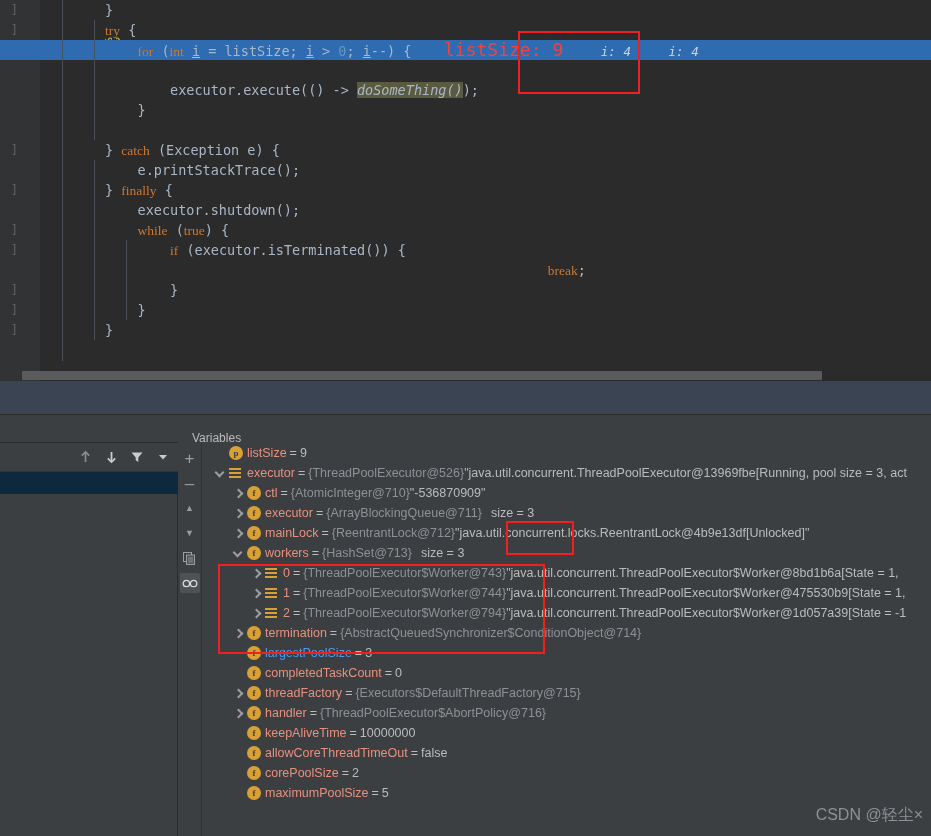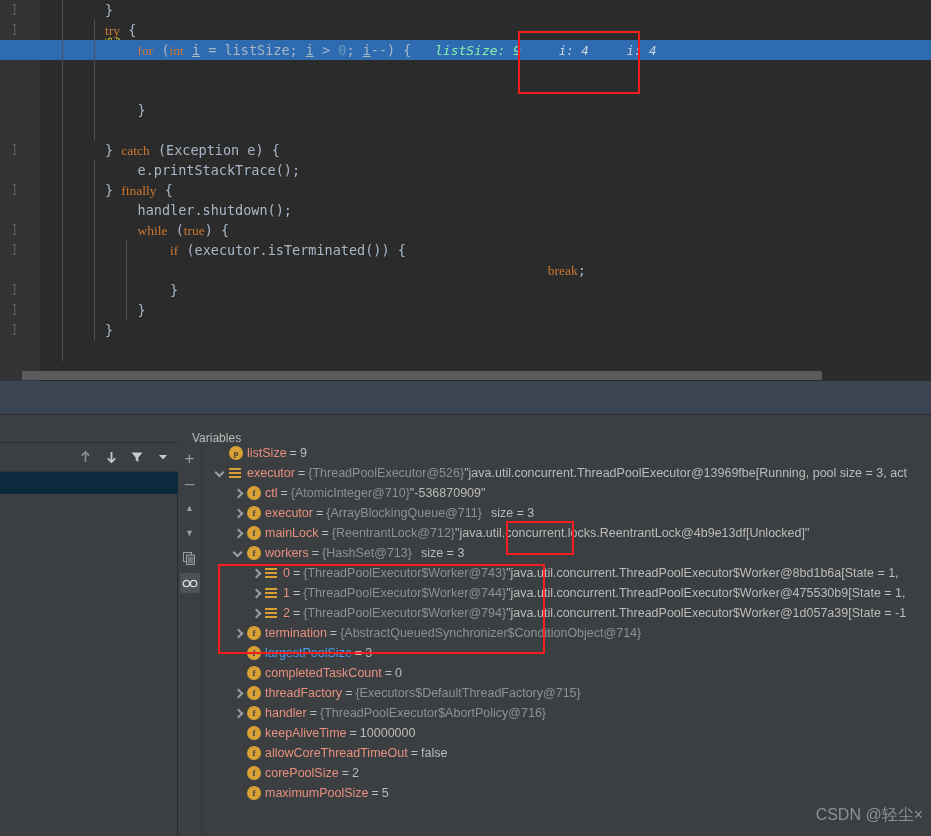--- a/index.html
+++ b/index.html
@@ -42,21 +42,21 @@
     font-size: 13.5px;
     white-space: pre;
     color: #a9b7c6;
   }
   .cline .pad { color: transparent; }
   .kw { color: #cc7832; font-family: Liberation Serif, serif; }
   .num { color: #6897bb; }
   .ident { color: #a9b7c6; }
   .ident-u { color: #a9b7c6; text-decoration: underline; }
   .lambda { background: #5a5a40; color: #a9b7c6; font-style: italic; }
-  .hint { color: #86efac; font-style: italic; font-size: 13px; }
+  .hint { color: #ef4444; font-size: 18px; }
   .hint-sel { color: #c9d6e0; font-style: italic; font-size: 12.5px; }
   .squig {
     text-decoration: underline;
     text-decoration-style: wavy;
     text-decoration-color: #bbb529;
     text-underline-offset: 2px;
   }
   .line-hl {
     position: absolute; left: 0; right: 0; height: 20px;
     background: #2f6bb0;
@@ -241,26 +241,27 @@
         <div class="gutter-num" style="top: 300px;">]</div>
         <div class="gutter-num" style="top: 320px;">]</div>
       </div>
     <div class="fold-col"></div>
     <div class="code-area" id="code-area">
         <div class="cline" style="top: 0px;"><span class="pad">        </span><span class="ident">}</span></div>
         <div class="cline" style="top: 20px;"><span class="pad">        </span><span class="kw squig">try</span><span class="ident"> {</span></div>
         <div class="line-hl" style="top: 40px;"></div>
         <div class="cline" style="top: 40px;"><span class="pad">            </span><span class="kw">for</span><span class="ident"> (</span><span class="kw">int</span><span class="ident"> </span><span class="ident-u">i</span><span class="ident"> = listSize; </span><span class="ident-u">i</span><span class="ident"> &gt; </span><span class="num">0</span><span class="ident">; </span><span class="ident-u">i</span><span class="ident">--) {</span><span class="hint">   listSize: 9</span><span class="hint-sel">     i: 4     i: 4</span></div>
         <div class="cline" style="top: 60px;"></div>
+        <div class="cline" style="top: 80px;"><span class="pad">                </span><span class="ident">executor.execute(() -&gt; </span><span class="lambda">doSomeThing()</span><span class="ident">);</span></div>
         <div class="cline" style="top: 100px;"><span class="pad">            </span><span class="ident">}</span></div>
         <div class="cline" style="top: 120px;"></div>
         <div class="cline" style="top: 140px;"><span class="pad">        </span><span class="ident">} </span><span class="kw">catch</span><span class="ident"> (Exception e) {</span></div>
         <div class="cline" style="top: 160px;"><span class="pad">            </span><span class="ident">e.printStackTrace();</span></div>
         <div class="cline" style="top: 180px;"><span class="pad">        </span><span class="ident">} </span><span class="kw">finally</span><span class="ident"> {</span></div>
-        <div class="cline" style="top: 200px;"><span class="pad">            </span><span class="ident">handler.shutdown();</span></div>
+        <div class="cline" style="top: 200px;"><span class="pad">            </span><span class="ident">executor.shutdown();</span></div>
         <div class="cline" style="top: 220px;"><span class="pad">            </span><span class="kw">while</span><span class="ident"> (</span><span class="kw">true</span><span class="ident">) {</span></div>
         <div class="cline" style="top: 240px;"><span class="pad">                </span><span class="kw">if</span><span class="ident"> (executor.isTerminated()) {</span></div>
         <div class="cline" style="top: 260px; text-align: center;"><span class="pad">                    </span><span class="kw">break</span><span class="ident">;</span></div>
         <div class="cline" style="top: 280px;"><span class="pad">                </span><span class="ident">}</span></div>
         <div class="cline" style="top: 300px;"><span class="pad">            </span><span class="ident">}</span></div>
         <div class="cline" style="top: 320px;"><span class="pad">        </span><span class="ident">}</span></div>
         <div class="indent-guide" style="left: 22px; top: 0px; height: 361px;"></div>
         <div class="indent-guide" style="left: 54px; top: 20px; height: 120px;"></div>
         <div class="indent-guide" style="left: 54px; top: 160px; height: 180px;"></div>
         <div class="indent-guide" style="left: 86px; top: 240px; height: 80px;"></div>

